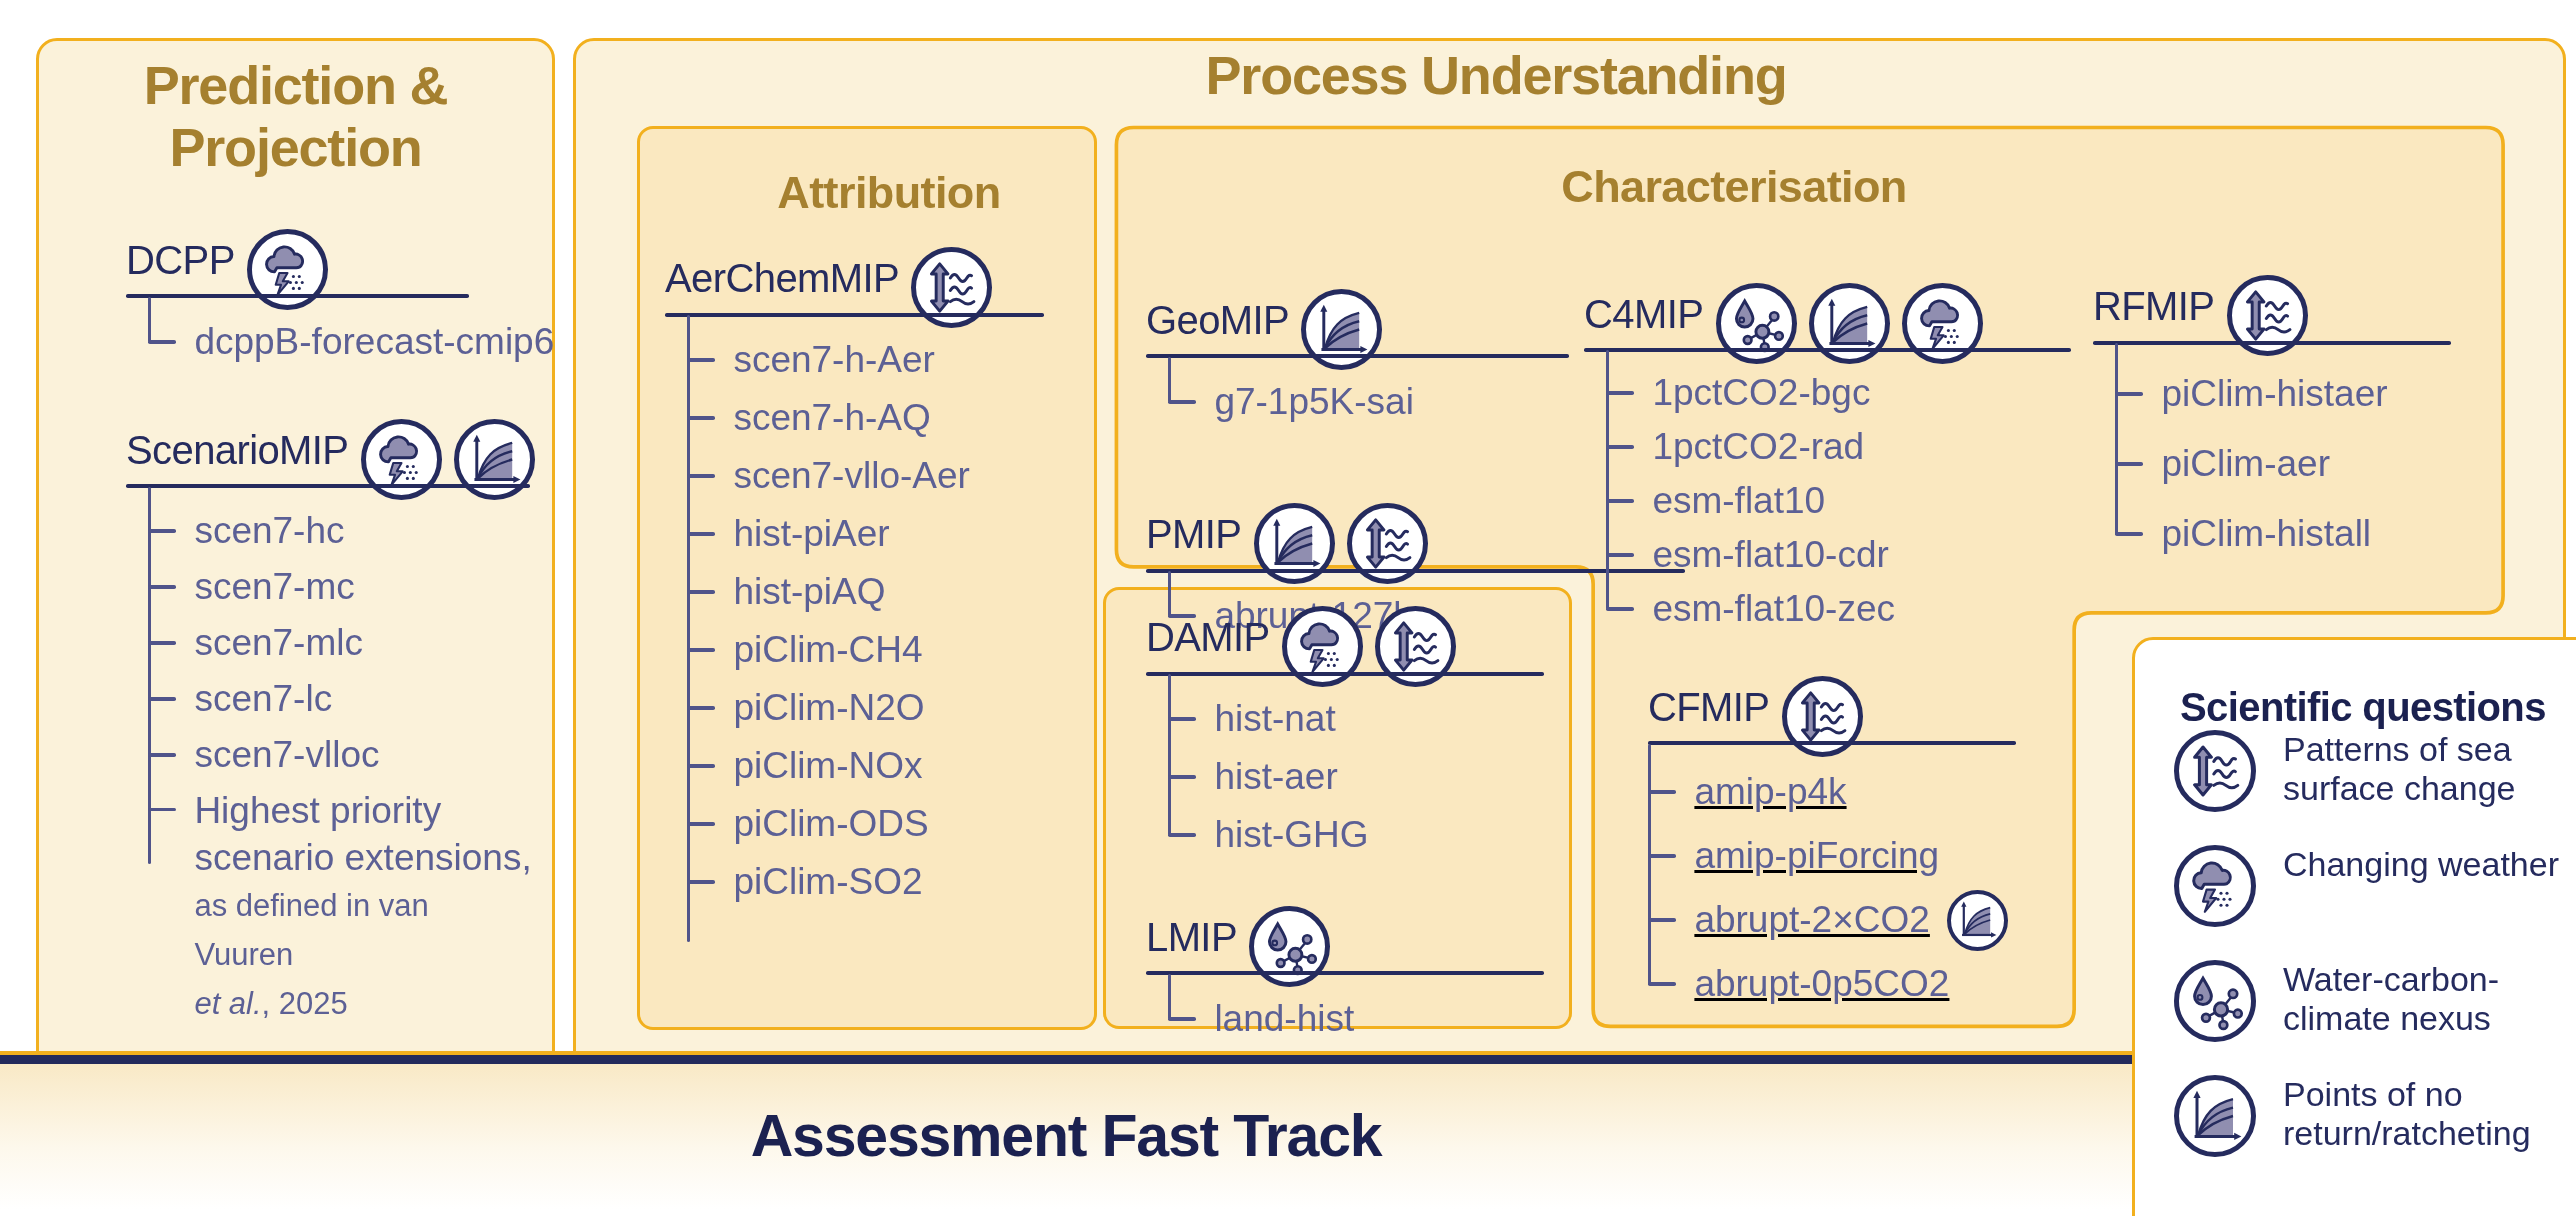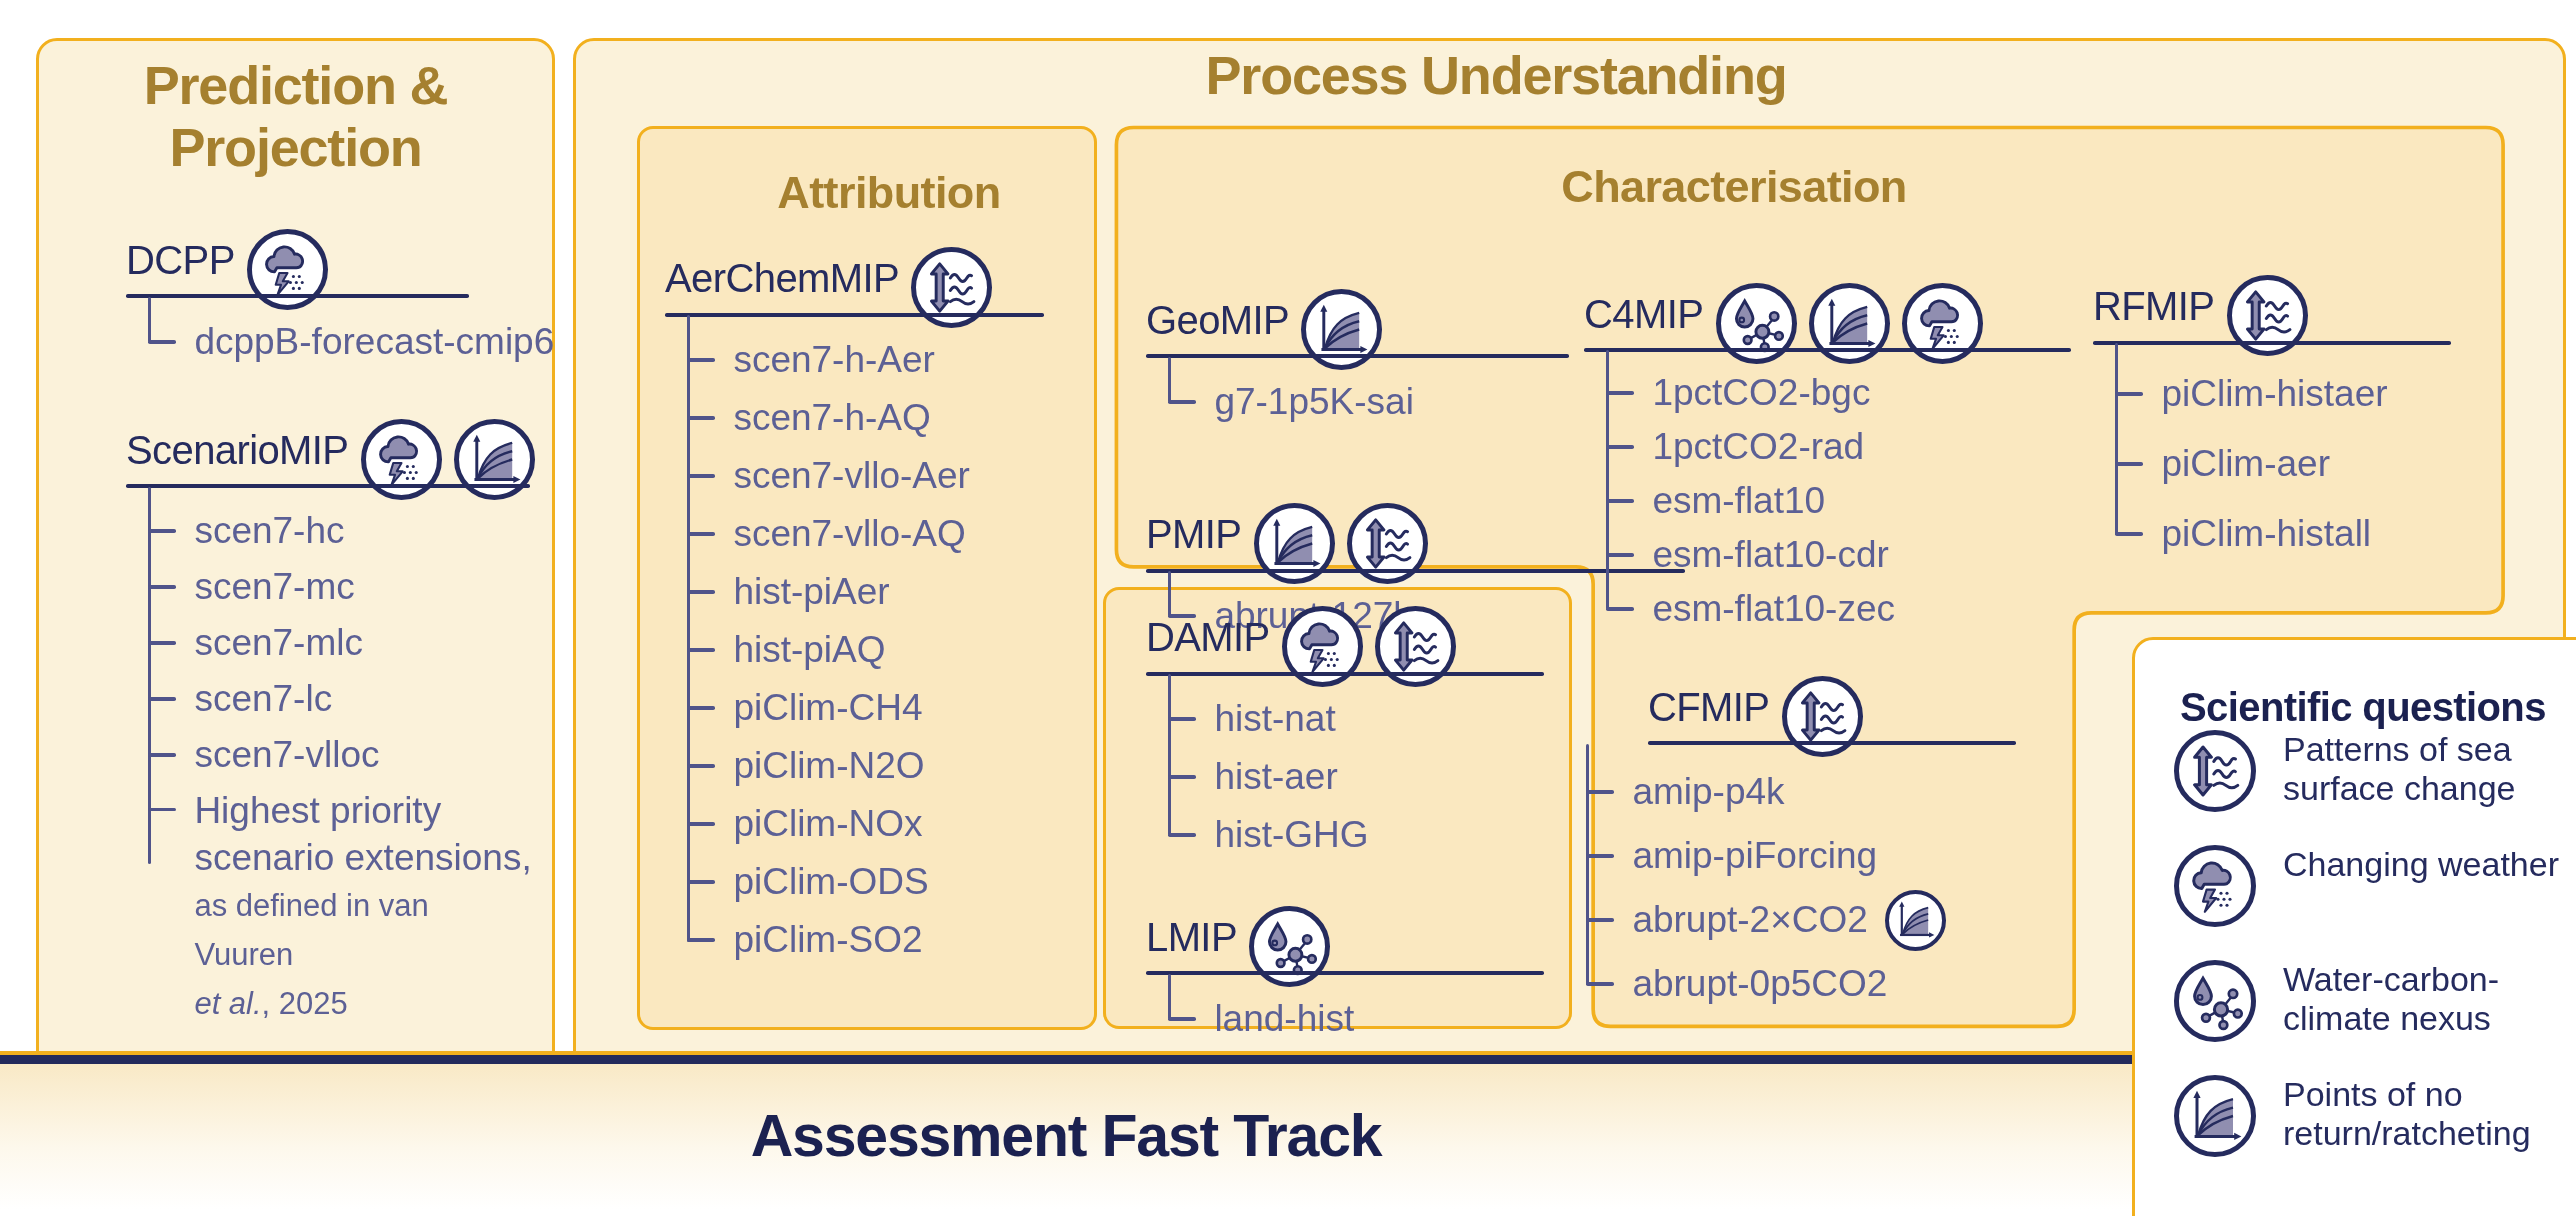--- a/index.html
+++ b/index.html
@@ -198,24 +198,20 @@
           <div class="row">
             <span class="tick"></span>
             <span class="item-label">scen7-h-AQ</span>
           </div>
           <div class="row">
             <span class="tick"></span>
             <span class="item-label">scen7-vllo-Aer</span>
           </div>
           <div class="row">
             <span class="tick"></span>
-            <span class="item-label">scen7-vllo-AQ</span>
-          </div>
-          <div class="row">
-            <span class="tick"></span>
             <span class="item-label">hist-piAer</span>
           </div>
           <div class="row">
             <span class="tick"></span>
             <span class="item-label">hist-piAQ</span>
           </div>
           <div class="row">
             <span class="tick"></span>
             <span class="item-label">piClim-CH4</span>
           </div>
@@ -381,21 +377,21 @@
         <span class="icon-badge">
           <svg viewBox="0 0 100 100">
             <path d="M30,10 L44,27 L36,27 L36,73 L44,73 L30,90 L16,73 L24,73 L24,27 L16,27 Z" fill="#908EB0" stroke="#252B5E" stroke-width="5" stroke-linejoin="round"></path>
             <path d="M48,34 q7,-12 14,0 q7,12 14,0 q4,-7 8,-4" fill="none" stroke="#252B5E" stroke-width="5" stroke-linecap="round"></path>
             <path d="M48,55 q7,-12 14,0 q7,12 14,0 q4,-7 8,-4" fill="none" stroke="#252B5E" stroke-width="5" stroke-linecap="round"></path>
             <path d="M48,74 q10,-8 20,0 q10,8 20,0" fill="none" stroke="#252B5E" stroke-width="5" stroke-linecap="round"></path>
           </svg>
         </span>
       </div>
       <div class="underline" style="left: 1648px; top: 741px; width: 368px;"></div>
-      <div class="tree" style="left: 1586px; top: 744px; --gap: 64px;">
+      <div class="tree" style="left: 1648px; top: 744px; text-decoration: underline; --gap: 64px;">
         <div class="vline" style="height: 241px;"></div>
         <div class="rows">
           <div class="row">
             <span class="tick"></span>
             <span class="item-label">amip-p4k</span>
           </div>
           <div class="row">
             <span class="tick"></span>
             <span class="item-label">amip-piForcing</span>
           </div>

